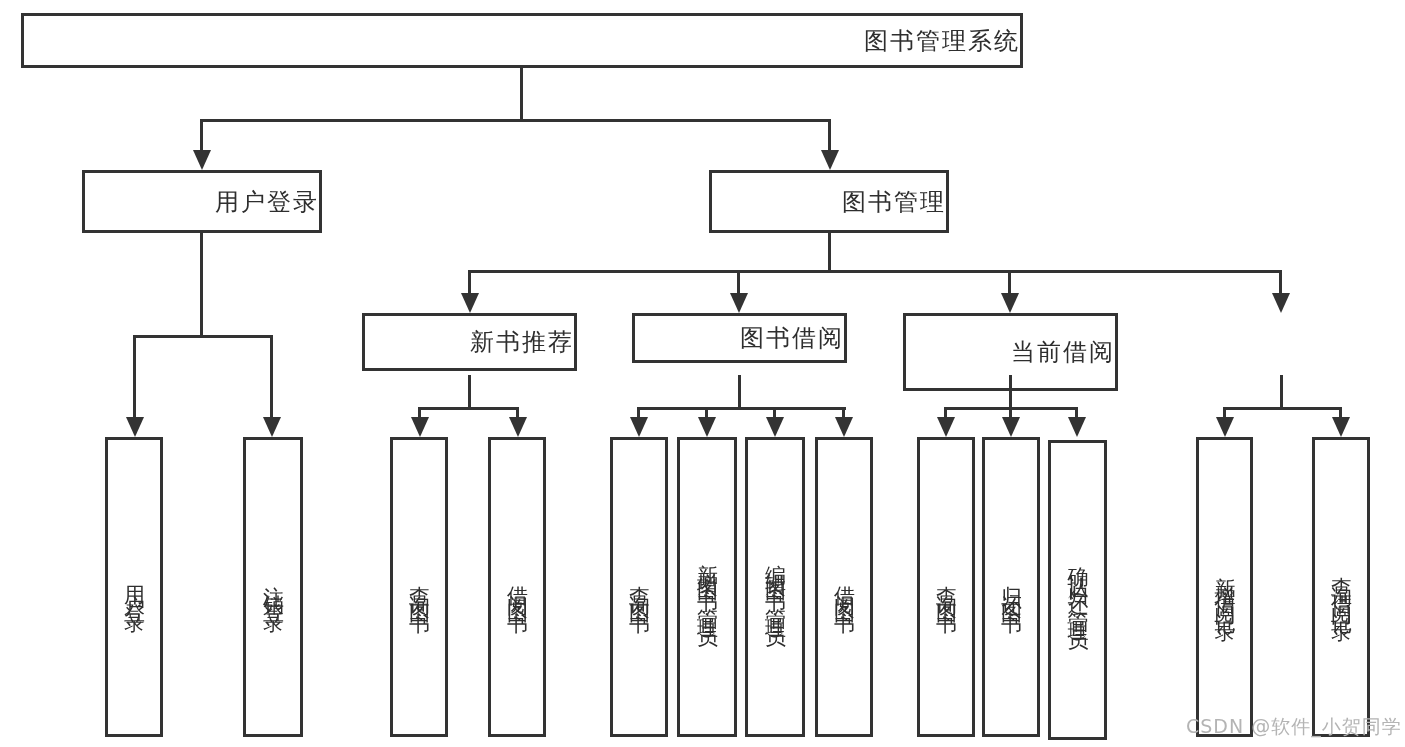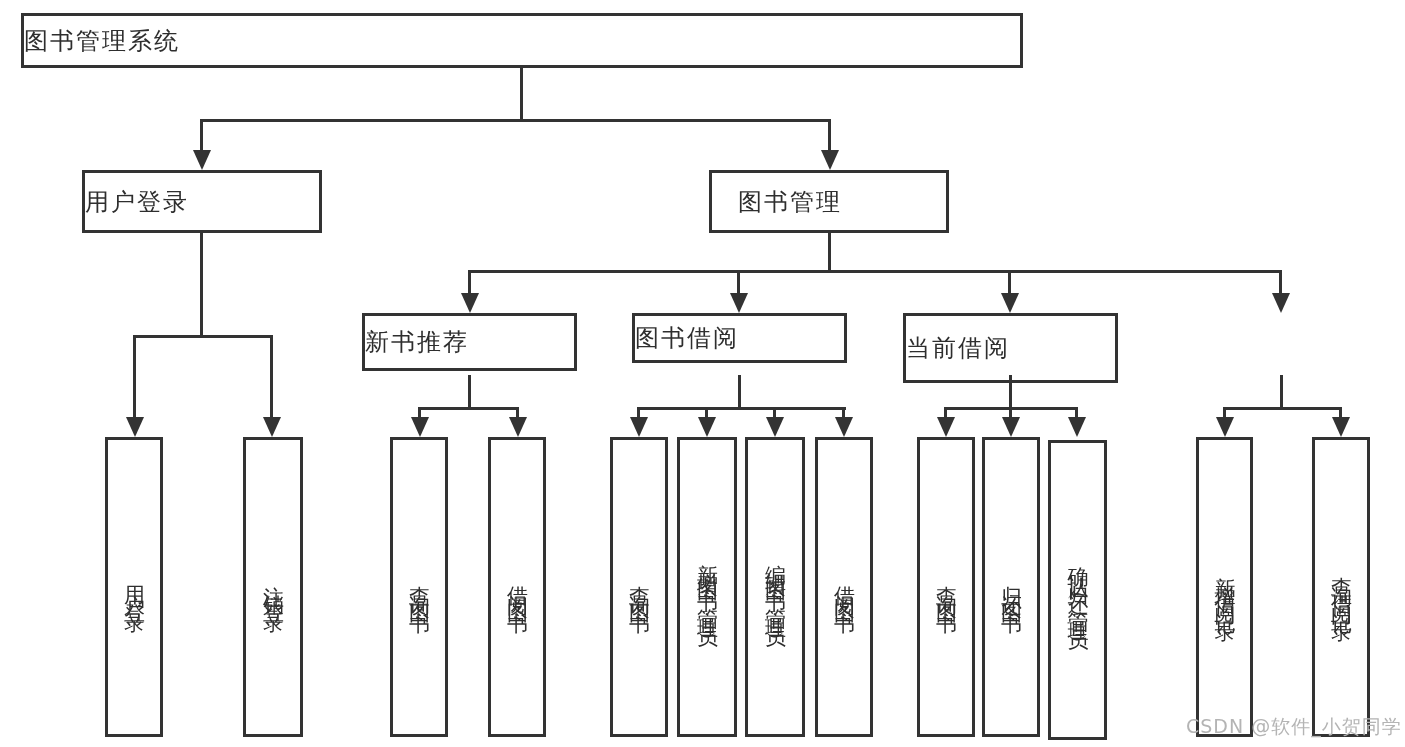--- a/index.html
+++ b/index.html
@@ -14,21 +14,21 @@
     background: #ffffff;
     overflow: hidden;
   }
   .box {
     position: absolute;
     box-sizing: border-box;
     border: 3px solid #333333;
     background: #ffffff;
     display: flex;
     align-items: center;
-    justify-content: flex-start;
+    justify-content: flex-end;
     color: #2e2e2e;
   }
   .hdr {
     font-size: 24px;
     letter-spacing: 2px;
     white-space: nowrap;
   }
   .leaf {
     position: absolute;
     box-sizing: border-box;
@@ -117,21 +117,21 @@
   <div class="arrow" style="left:737px; top:270px; height:23px;"></div>
   <div class="arrow" style="left:1008px; top:270px; height:23px;"></div>
   <div class="arrow" style="left:1279px; top:270px; height:23px;"></div>
 
   <div class="box hdr" style="left:362px; top:313px; width:215px; height:58px;">
     <span>新书推荐</span>
   </div>
   <div class="box hdr" style="left:632px; top:313px; width:215px; height:50px;">
     <span>图书借阅</span>
   </div>
-  <div class="box hdr" style="left:903px; top:313px; width:215px; height:70px;">
+  <div class="box hdr" style="left:903px; top:313px; width:215px; height:78px;">
     <span>当前借阅</span>
   </div>
 
   <div class="vline" style="left:468px; top:375px; height:32px;"></div>
   <div class="hline" style="left:418px; top:407px; width:101px;"></div>
   <div class="arrow" style="left:418px; top:407px; height:10px;"></div>
   <div class="arrow" style="left:516px; top:407px; height:10px;"></div>
 
   <div class="vline" style="left:738px; top:375px; height:32px;"></div>
   <div class="hline" style="left:638px; top:407px; width:208px;"></div>

